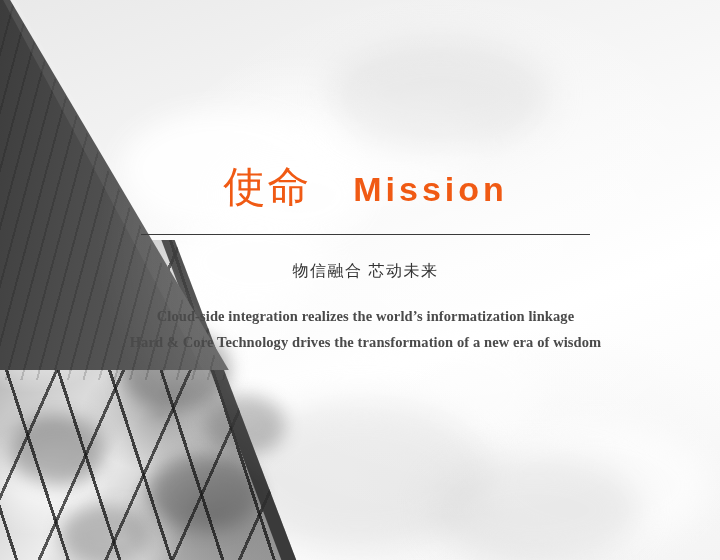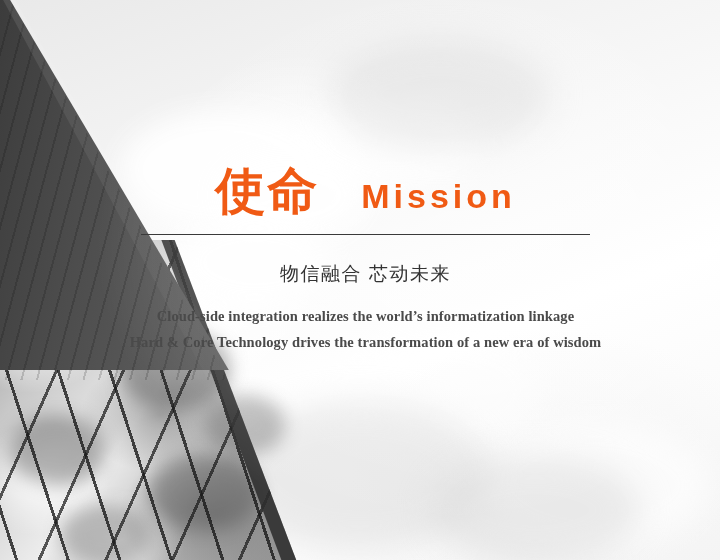--- a/index.html
+++ b/index.html
@@ -180,22 +180,22 @@
   .heading {
     position: absolute;
     left: 141px;
     top: 166px;
     width: 449px;
     text-align: center;
     white-space: nowrap;
     line-height: 1;
   }
   .heading .cn {
-    font-size: 50px;
-    font-weight: 700;
+    font-size: 42px;
+    font-weight: 400;
     letter-spacing: 2px;
     vertical-align: baseline;
   }
   .heading .en {
     font-size: 34px;
     font-weight: 700;
     letter-spacing: 4px;
     margin-left: 42px;
     vertical-align: baseline;
   }
@@ -208,21 +208,21 @@
     height: 1px;
     background: #3a3a3a;
   }
 
   .subtitle-cn {
     position: absolute;
     left: 141px;
     top: 261px;
     width: 449px;
     text-align: center;
-    font-size: 19px;
+    font-size: 16px;
     font-weight: 400;
     letter-spacing: 1.5px;
     color: #333333;
     white-space: nowrap;
   }
 
   .subtitle-en {
     position: absolute;
     left: 60px;
     top: 303px;

